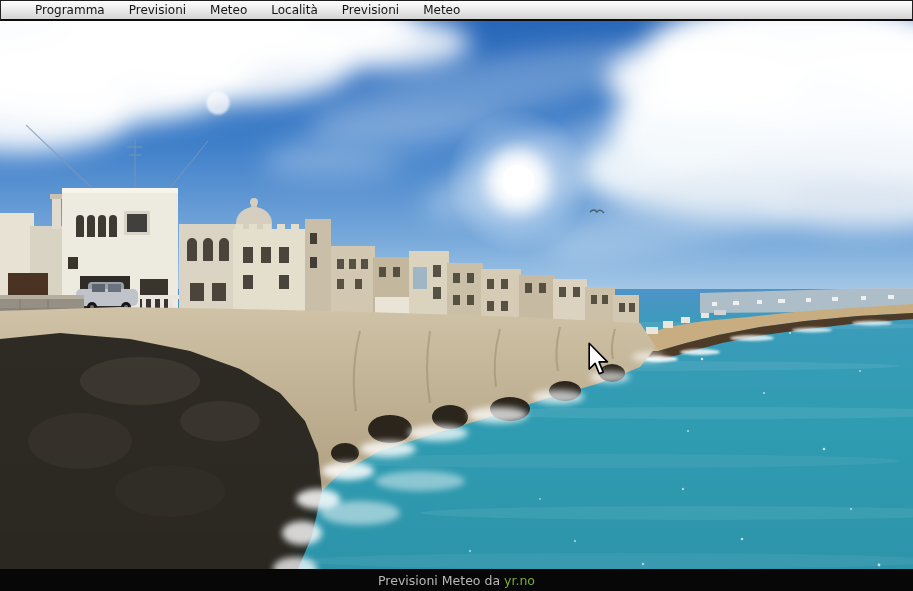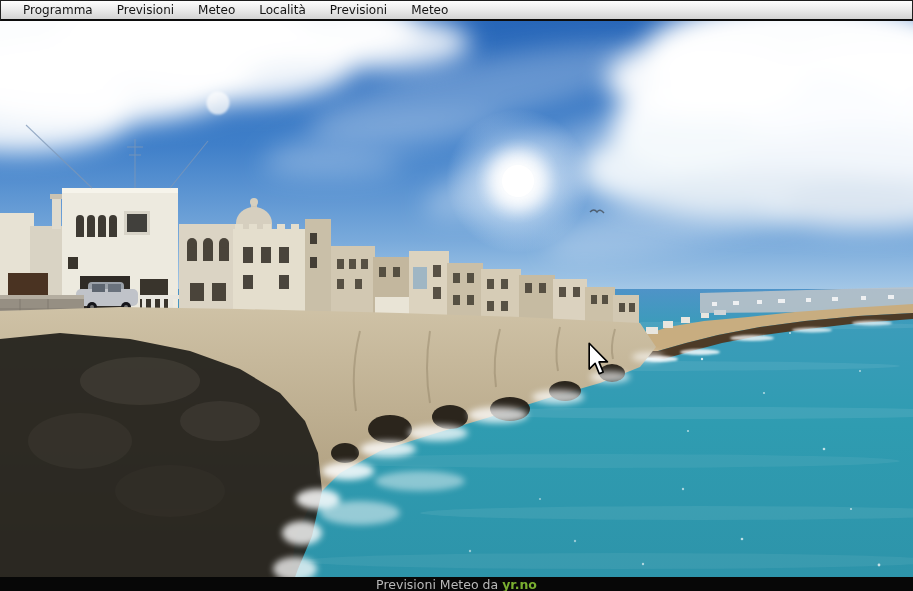--- a/index.html
+++ b/index.html
@@ -6,35 +6,35 @@
   .app{
     position:relative;width:913px;height:591px;overflow:hidden;
     font-family:"DejaVu Sans","Liberation Sans",sans-serif;background:#000;
   }
   
   .menubar{
     position:absolute;top:0;left:0;width:913px;height:21px;box-sizing:border-box;
     border-top:1px solid #1c1c1c;border-bottom:2px solid #0c0c0c;
     border-left:1px solid #222;border-right:1px solid #222;
     background:linear-gradient(#fdfdfd,#ececec 45%,#d3d3d3);
-    display:flex;align-items:flex-start;padding-left:12px;z-index:5;
+    display:flex;align-items:flex-start;padding-left:24px;z-index:5;
   }
   .menu-item{
     font-size:12px;color:#141414;padding:0 10px;height:18px;line-height:18px;
     white-space:nowrap;cursor:default;margin-right:4px;
   }
   
   .scene{position:absolute;top:21px;left:0;width:913px;height:570px;}
   
   .statusbar{
-    position:absolute;bottom:0;left:0;width:913px;height:14px;background:#070707;
+    position:absolute;bottom:0;left:0;width:913px;height:22px;background:#070707;
     display:flex;justify-content:center;align-items:center;z-index:6;
     font-size:12.5px;color:#b9b9b9;white-space:pre;
   }
-  .statusbar .link{color:#79ae30;font-weight:bold;}
+  .statusbar .link{color:#79ae30;}
   
   .cursor{position:absolute;left:587px;top:342px;width:22px;height:34px;z-index:9;}
 </style>
 </head>
 <body>
 
 <div class="app">
 
   <div class="menubar">
     <span class="menu-item">Programma</span>

